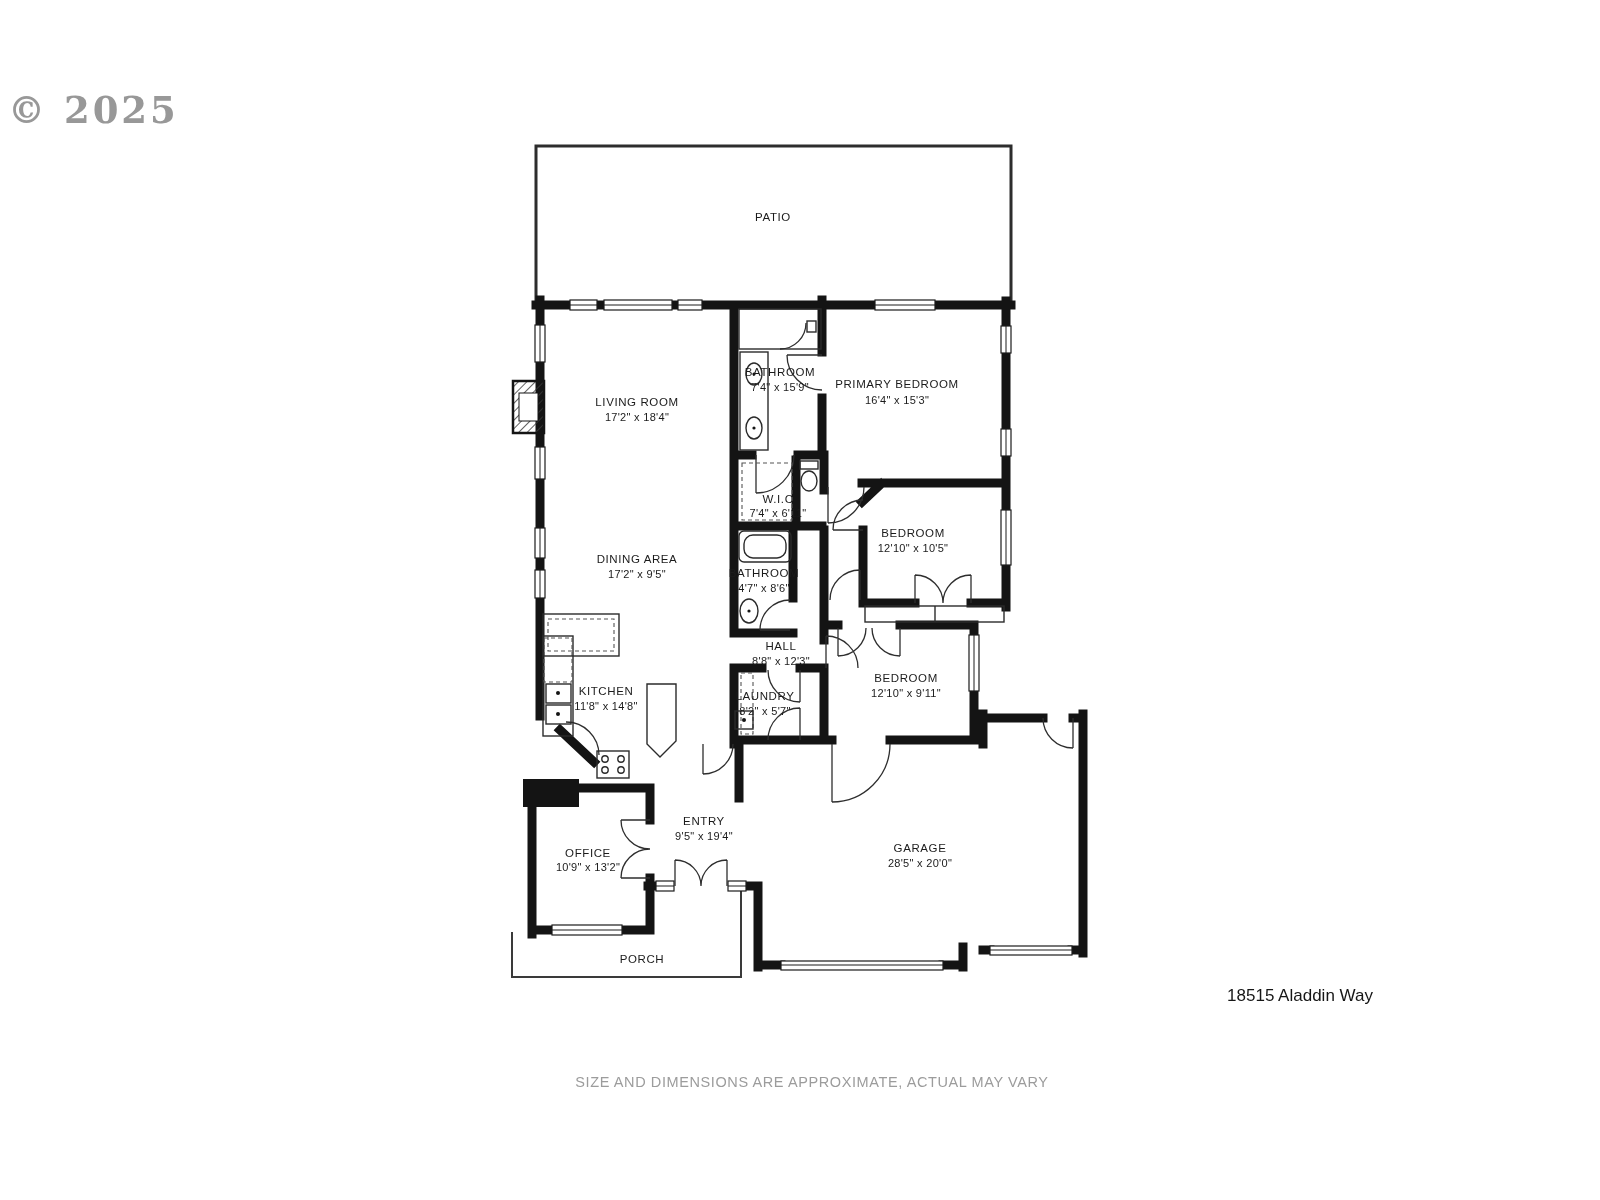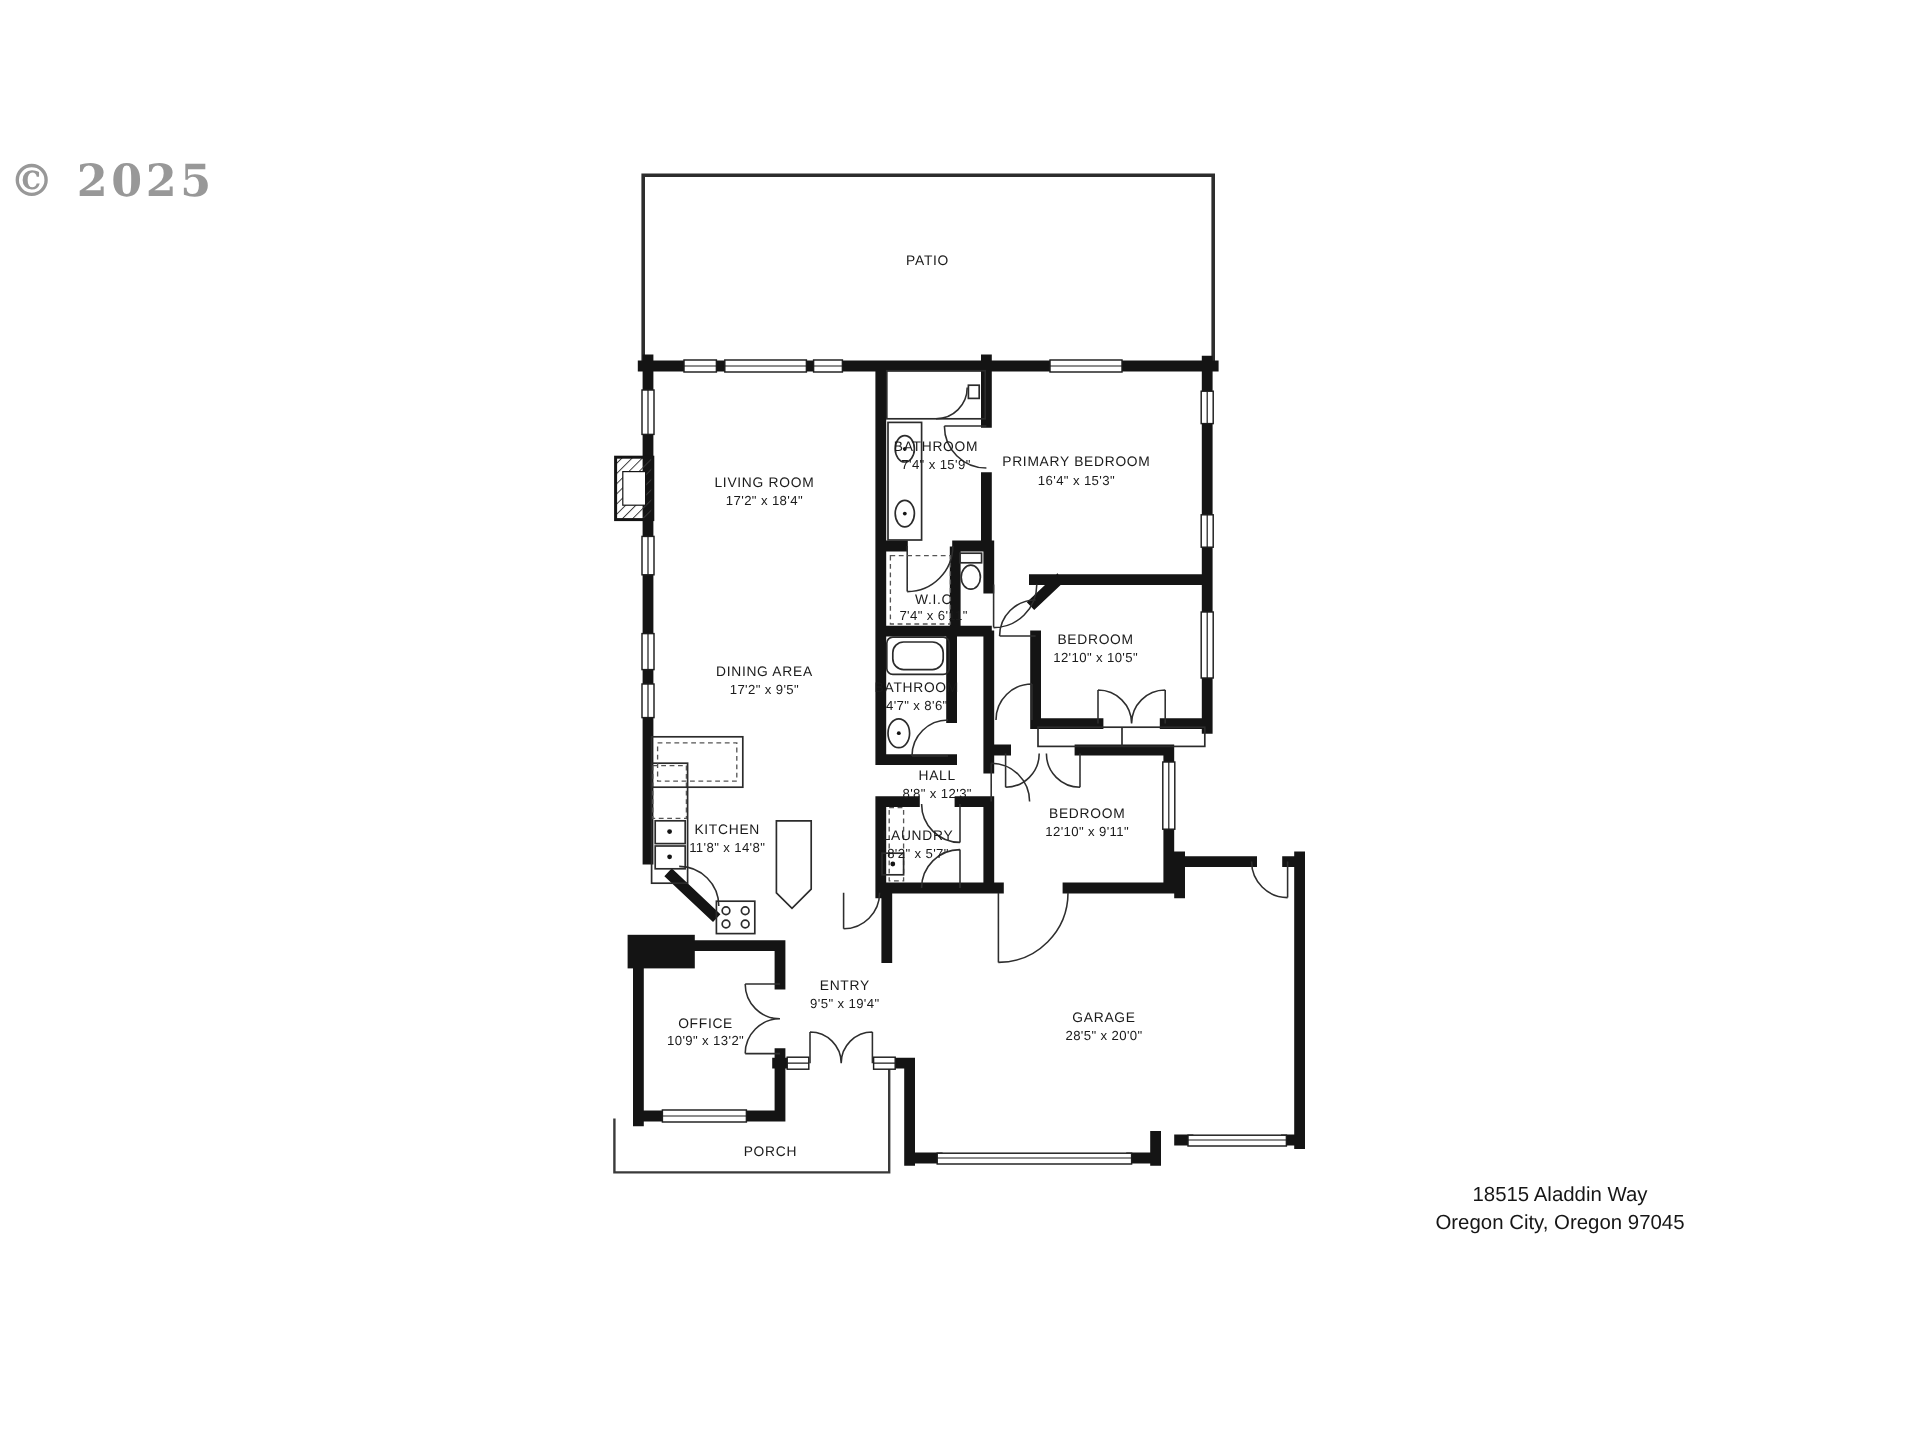--- a/index.html
+++ b/index.html
@@ -1,19 +1,19 @@
 <!DOCTYPE html>
 <html><head>
 <meta charset="utf-8">
 <style>
   html,body{margin:0;padding:0;background:#ffffff;}
   #page{position:relative;width:1600px;height:1200px;background:#ffffff;overflow:hidden;
         font-family:"Liberation Sans",sans-serif;}
   #watermark{position:absolute;left:8px;top:88px;font-family:"DejaVu Serif",serif;
-        font-size:37px;font-weight:bold;letter-spacing:3px;color:#8d8d8d;opacity:.9;margin-top:40px;}
+        font-size:37px;font-weight:bold;letter-spacing:3px;color:#8d8d8d;opacity:.9;}
   #plan-svg{position:absolute;left:0;top:0;}
   .wall{stroke:#141414;stroke-width:9;fill:none;stroke-linecap:square;}
   .patio{stroke:#2d2d2d;stroke-width:3;fill:none;}
   .porch{stroke:#3a3a3a;stroke-width:2;fill:none;}
   .door{stroke:#2e2e2e;stroke-width:1.3;fill:none;}
   .fix{stroke:#2b2b2b;stroke-width:1.4;fill:none;}
   .fixfill{stroke:#2b2b2b;stroke-width:1.4;fill:#ffffff;}
   .dash{stroke:#555;stroke-width:1.1;fill:none;stroke-dasharray:4 3;}
   .win{fill:#ffffff;stroke:#1c1c1c;stroke-width:1.2;}
   .winline{stroke:#1c1c1c;stroke-width:1;fill:none;}
@@ -272,17 +272,17 @@
       <text class="rlabel" x="920" y="852">GARAGE</text>
       <text class="rdim" x="920" y="867">28'5" x 20'0"</text>
     </g>
     <g>
       <text class="rlabel" x="642" y="963">PORCH</text>
     </g>
   </svg>
 
   <div id="address">
     <div>18515 Aladdin Way</div>
-    <div>Oregon City, Oregon 97045</div>
   </div>
 
+  <div id="disclaimer">SIZE AND DIMENSIONS ARE APPROXIMATE, ACTUAL MAY VARY</div>
 
 </div>
 
 </body></html>

